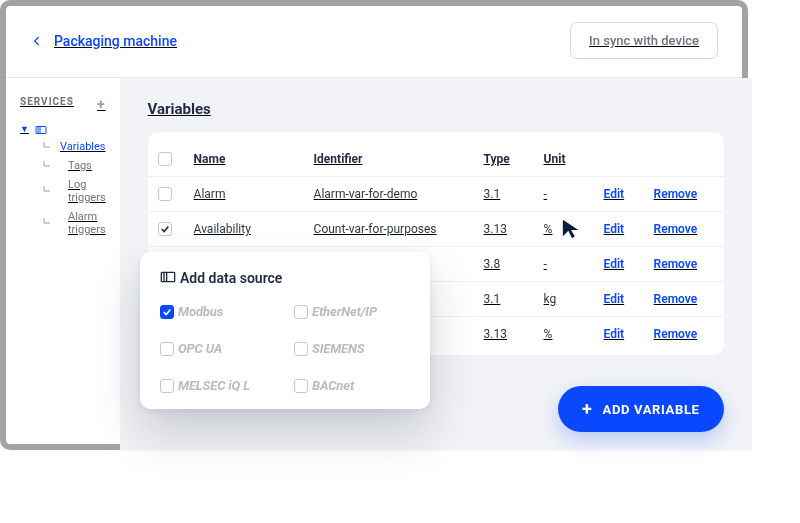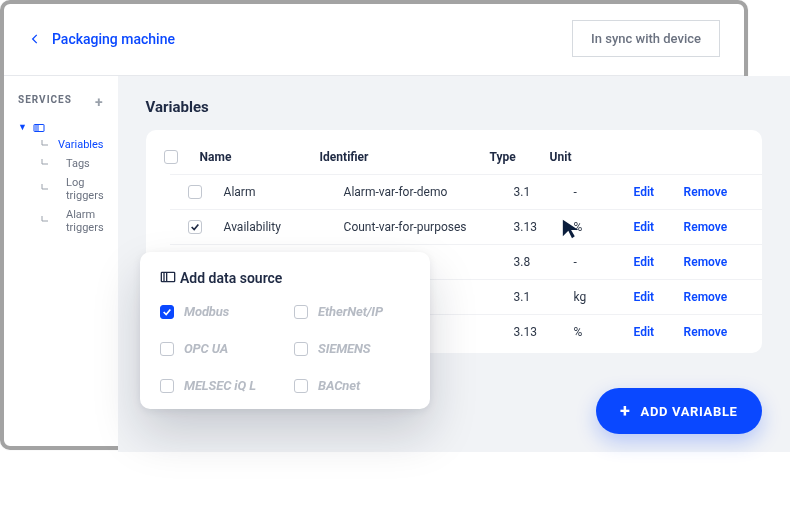--- a/index.html
+++ b/index.html
@@ -1,53 +1,53 @@
 <!DOCTYPE html>
 <html><head>
 <meta charset="utf-8">
 <style>
   * { box-sizing: border-box; margin: 0; padding: 0; }
   html, body { width: 800px; height: 523px; font-family: -apple-system, BlinkMacSystemFont, "Segoe UI", Roboto, sans-serif; background: #fff; overflow: hidden; }
-  .app { width: 748px; height: 450px; background: #fff; border: 4px solid #a3a3a3; border-radius: 10px; position: relative; box-shadow: 0 0 0 1px rgba(0,0,0,0.02); }
+  .app { width: 748px; height: 450px; background: #fff; border: 6px solid #a3a3a3; border-radius: 10px; position: relative; box-shadow: 0 0 0 1px rgba(0,0,0,0.02); text-decoration: underline; }
   .topbar { display: flex; align-items: center; justify-content: space-between; padding: 16px 24px 10px 24px; }
   .crumb { display: flex; align-items: center; gap: 10px; color: #0a48ff; font-size: 14px; font-weight: 500; }
   .crumb .arrow { width: 14px; height: 14px; display: inline-flex; }
-  .sync { border: 1px solid #d6dadf; border-radius: 0; padding: 10px 18px; color: #6b7280; font-size: 13px; font-weight: 500; }
+  .sync { border: 1px solid #d6dadf; border-radius: 7px; padding: 10px 18px; color: #6b7280; font-size: 13px; font-weight: 500; }
   .divider { height: 1px; background: #e6e8ec; margin: 8px 0 0 0; }
   .body { display: flex; height: calc(100% - 66px); }
   .sidebar { width: 170px; padding: 18px 14px; }
   .sidebar-head { display: flex; align-items: flex-start; justify-content: space-between; color: #6b7280; font-size: 10px; letter-spacing: 0.1em; font-weight: 700; margin-bottom: 12px; }
   .plus-small { color: #9aa1ab; font-size: 14px; }
   .tree-row { display: flex; align-items: center; gap: 6px; color: #0a48ff; font-size: 12px; font-weight: 500; margin-bottom: 6px; }
   .tree-row .tri { font-size: 9px; }
   .tree-row .svc-icon { width: 12px; height: 10px; }
   .subtree { margin-left: 22px; }
   .sub-item { display: flex; align-items: center; gap: 8px; font-size: 11px; margin: 6px 0; }
   .sub-item .tick { width: 10px; height: 10px; display: inline-flex; }
   .sub-item.active { color: #0a48ff; }
   .sub-item.inactive { color: #6b7280; gap: 16px; }
   .main { flex: 1; background: #f1f3f6; border-top-left-radius: 0; padding: 22px 28px 80px 28px; position: relative; }
   .main h2 { color: #1f2a44; font-size: 15px; font-weight: 700; margin-bottom: 14px; }
   .table-card { background: #fff; border-radius: 10px; padding: 10px 0 4px 0; }
-  .thead, .trow { display: grid; grid-template-columns: 36px 120px 170px 60px 60px 50px 60px; align-items: center; padding: 10px 18px; font-size: 12px; }
+  .thead, .trow { display: grid; grid-template-columns: 36px 120px 170px 60px 60px 50px 60px; align-items: center; padding: 10px 10px; font-size: 12px; }
   .thead { color: #1f2a44; font-weight: 700; }
-  .trow { color: #2d3748; border-top: 1px solid #f0f1f4; margin-left: 24px; }
+  .trow { color: #2d3748; border-top: 1px solid #f0f1f4; }
   .chk { width: 14px; height: 14px; border: 1.5px solid #c2c7d0; border-radius: 3px; display: inline-flex; align-items: center; justify-content: center; background: #fff; }
   .chk.checked { background: #fff; }
   .chk.checked svg { display: block; }
   .chk svg { display: none; }
   .link { color: #0a48ff; font-weight: 600; cursor: pointer; }
   .add-btn { position: absolute; right: 28px; bottom: 18px; background: #0a48ff; color: #fff; border-radius: 28px; padding: 14px 24px; font-size: 13px; font-weight: 700; letter-spacing: 0.05em; display: flex; align-items: center; gap: 10px; box-shadow: 0 8px 20px rgba(10,72,255,0.25); }
   .add-btn .plus { font-size: 18px; line-height: 1; }
 
   
   .modal { position: absolute; left: 140px; top: 252px; width: 290px; background: #fff; border-radius: 10px; padding: 18px 20px 16px 20px; box-shadow: 0 24px 48px rgba(15,23,42,0.18), 0 2px 8px rgba(15,23,42,0.08); }
   .modal-head { display: flex; align-items: center; gap: 4px; color: #1f2a44; font-size: 14px; font-weight: 600; margin-bottom: 18px; }
   .modal-grid { display: grid; grid-template-columns: 1fr 1fr; gap: 22px 18px; }
-  .opt { display: flex; align-items: center; gap: 10px; }
+  .opt { display: flex; align-items: center; gap: 4px; }
   .opt .label { color: #b6bbc4; font-weight: 700; font-size: 13px; font-style: italic; letter-spacing: -0.01em; }
   .chk.blue { background: #0a48ff; border-color: #0a48ff; }
   .chk.blue svg { display: block; }
 
   
   .cursor { position: absolute; left: 561px; top: 218px; width: 22px; height: 22px; z-index: 50; }
 </style>
 </head>
 <body>
 

